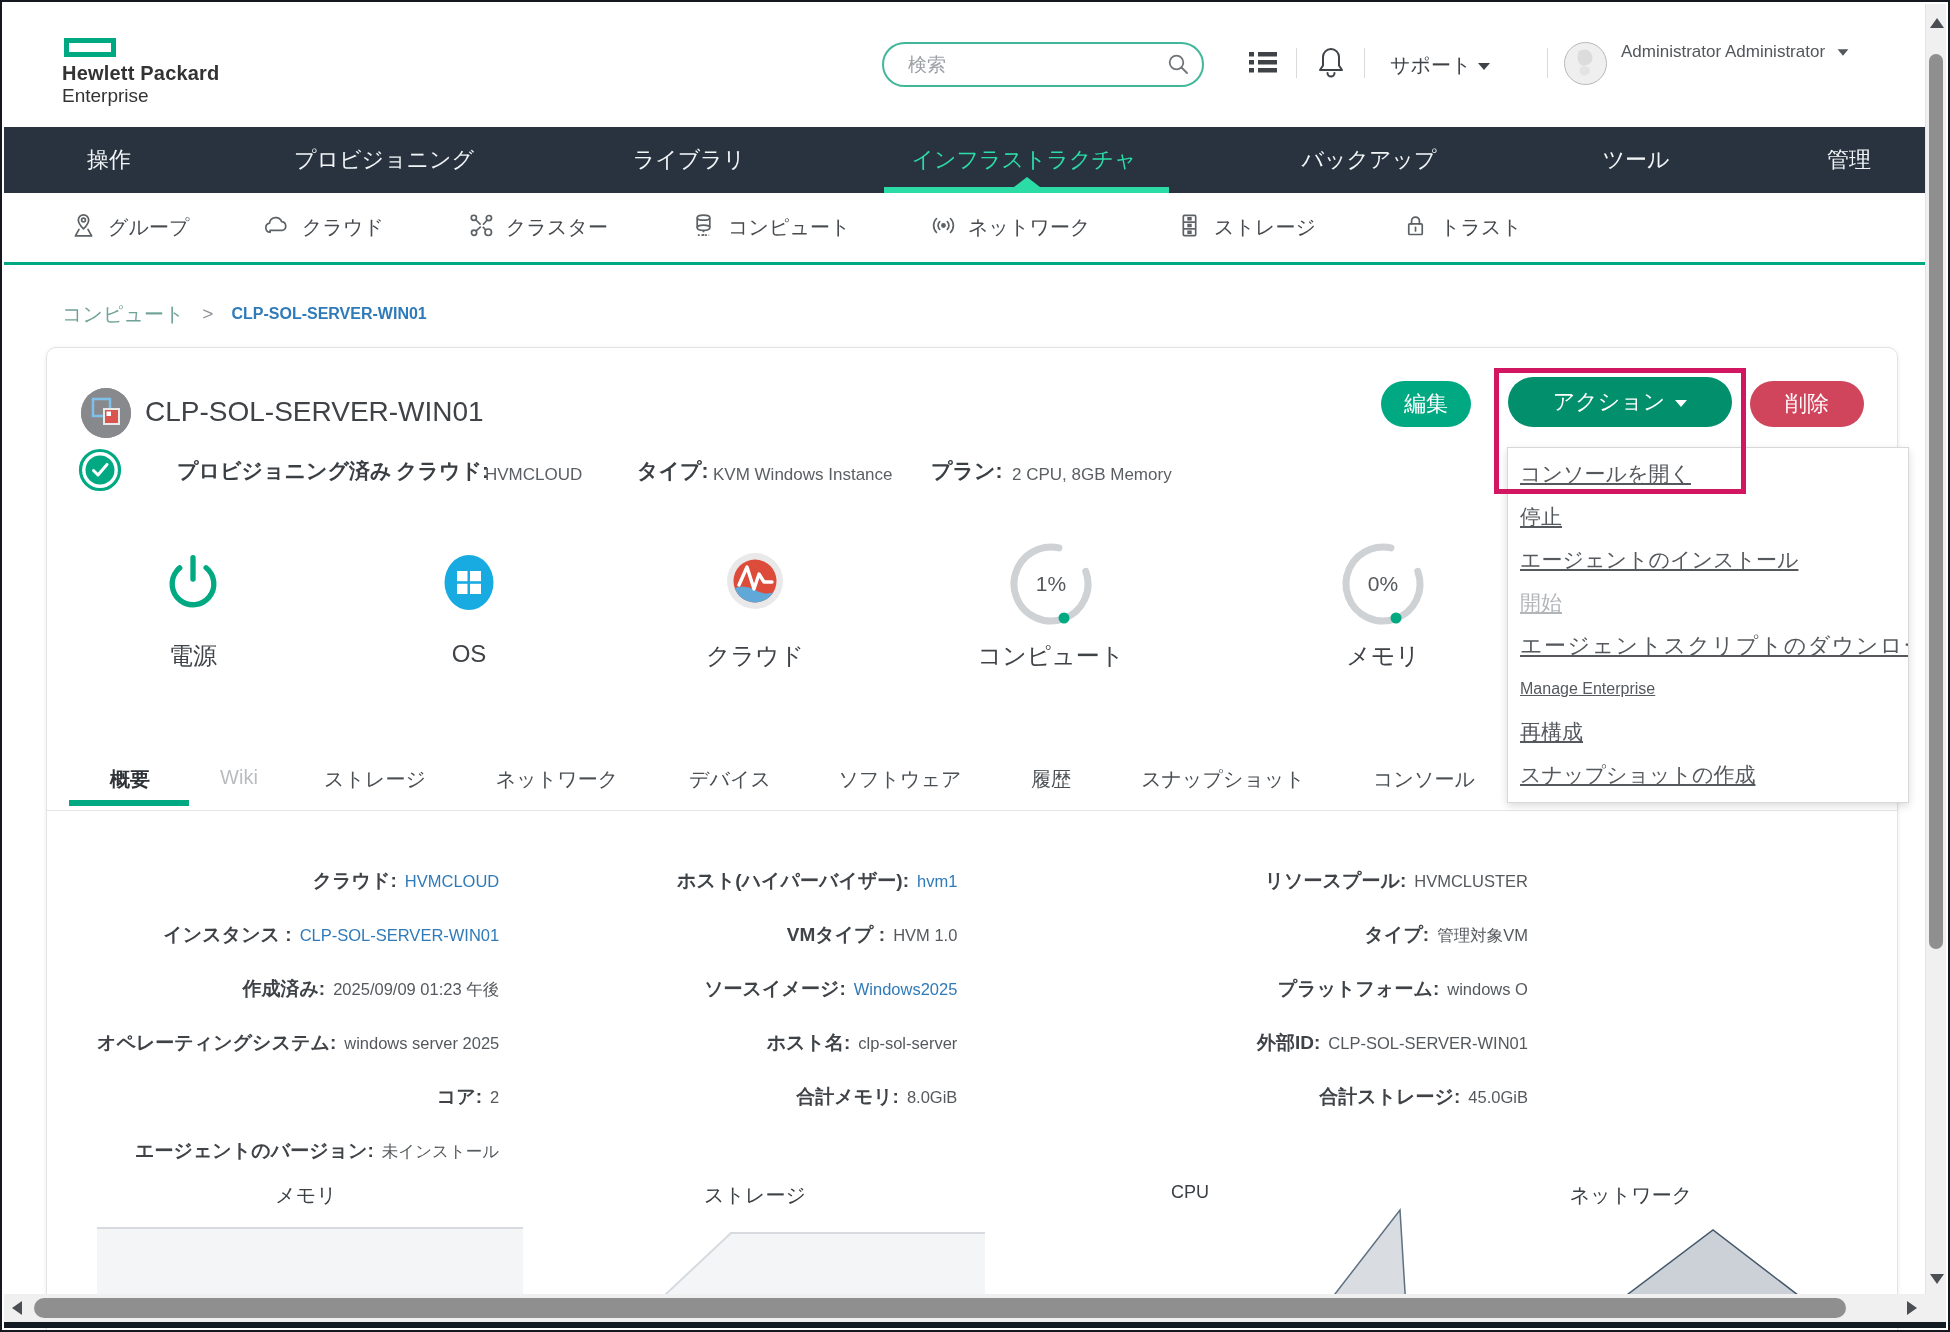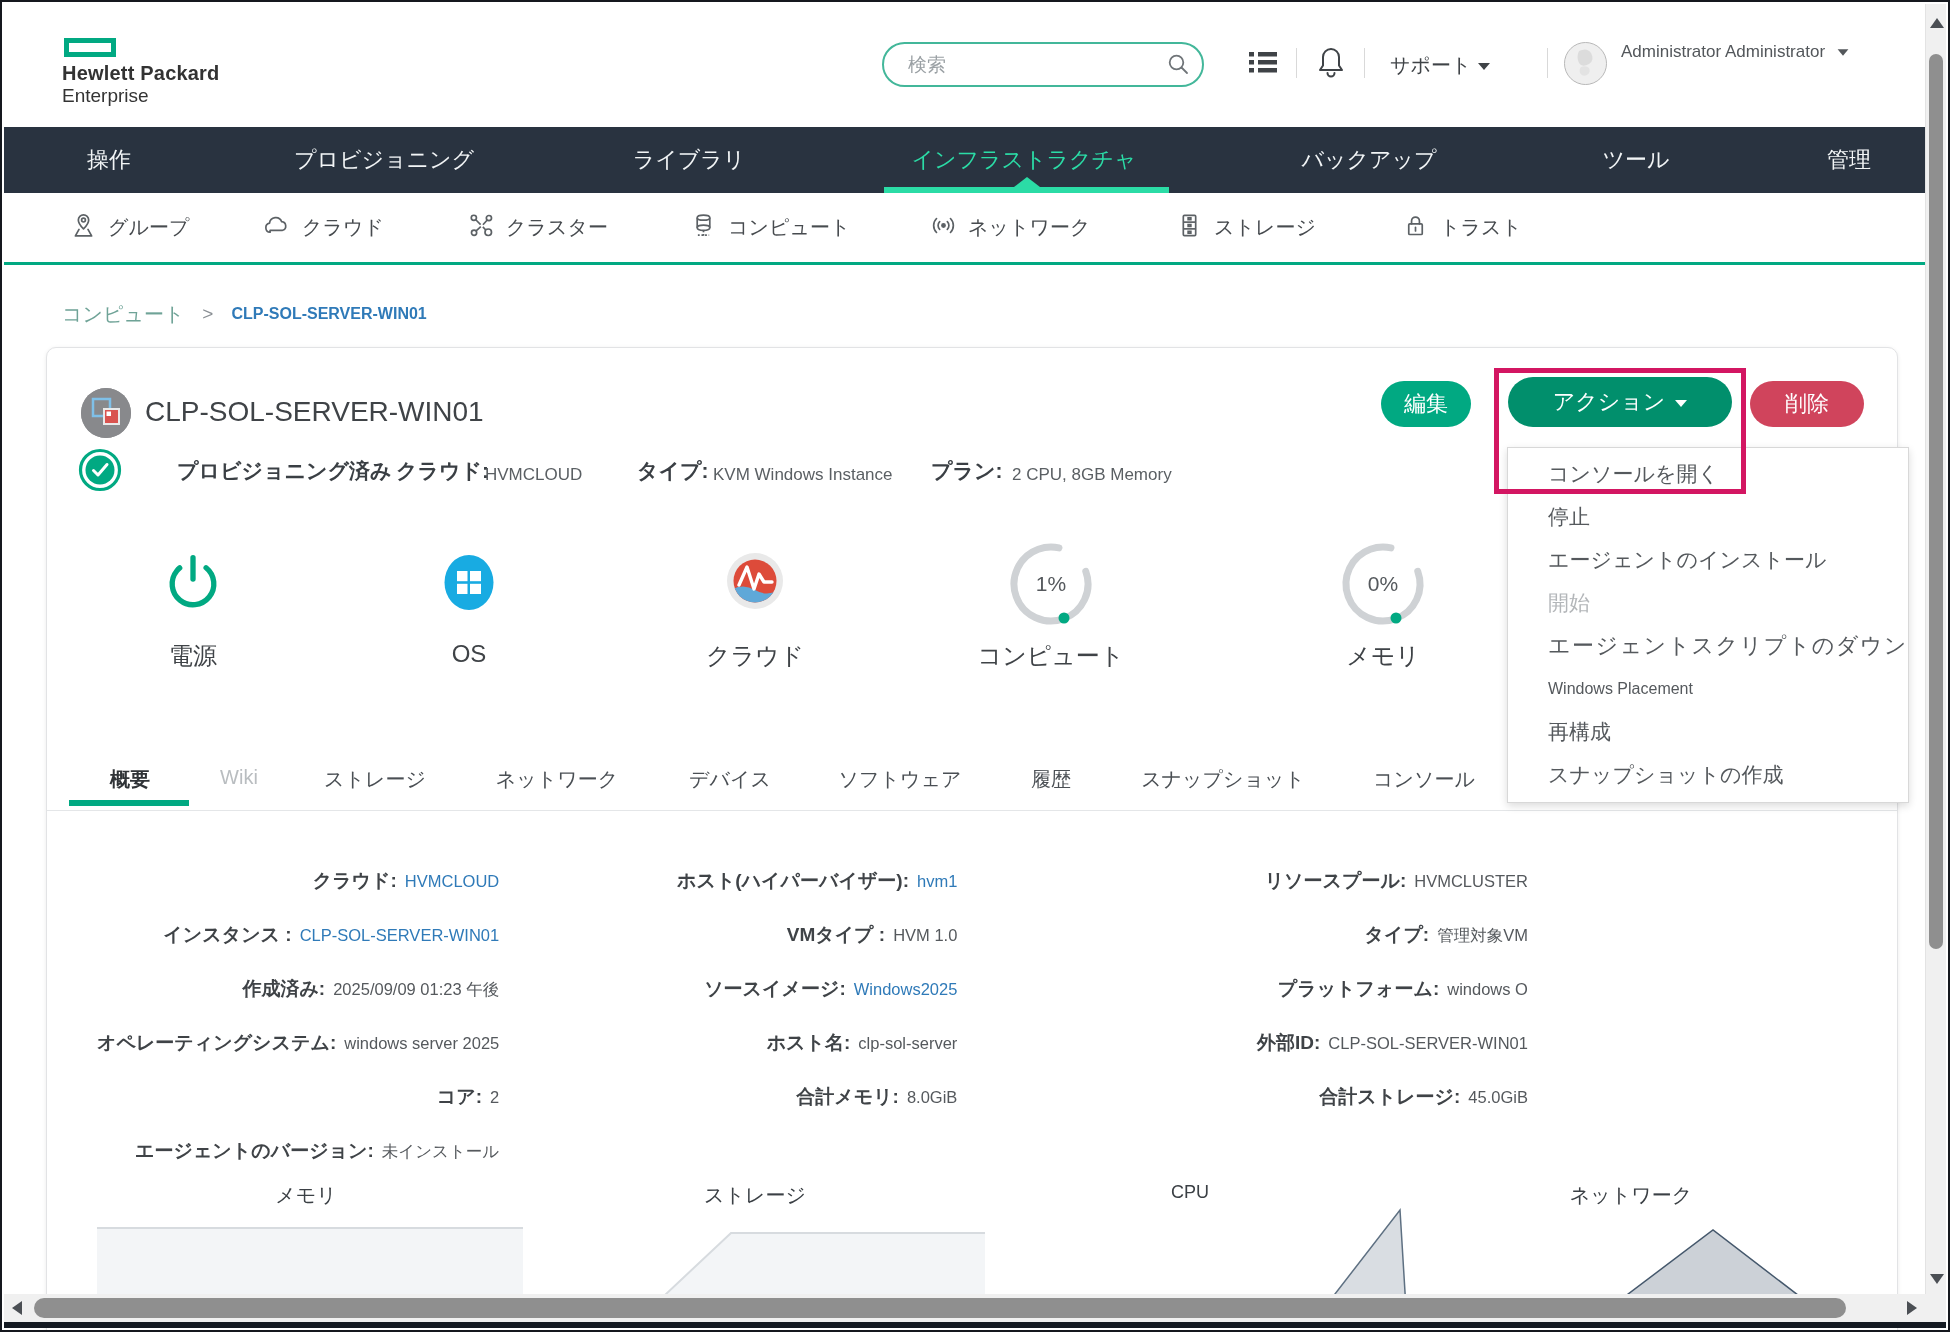--- a/index.html
+++ b/index.html
@@ -74,21 +74,21 @@
   .dlabel { font-size:19px; font-weight:600; color:#3f4347; }
   .dvalue { font-size:16.5px; color:#55595d; margin-left:8px; }
   .dvalue.link { color:#2F7AB8; cursor:pointer; }
 
   .chart-title { position:absolute; transform:translateX(-50%); top:834px; font-size:20px; color:#3b4045; white-space:nowrap; }
   .chart-shape { position:absolute; }
   .mem-rect { left:50px; top:879px; width:426px; height:100px; background:#f3f5f7; border-top:2px solid #d7dbdf; }
 
   
   .menu { position:absolute; left:1505px; top:445px; width:402px; background:#fff; border:1px solid #d8d8d8; box-shadow:0 3px 8px rgba(0,0,0,.14); z-index:20; padding:4px 0 6px 0; }
-  .menu-item { height:43px; line-height:43px; padding-left:40px; font-size:21px; color:#55595d; cursor:pointer; white-space:nowrap; overflow:hidden; }
+  .menu-item { height:43px; line-height:43px; padding-left:12px; font-size:21px; color:#55595d; cursor:pointer; white-space:nowrap; overflow:hidden;text-decoration:underline; }
   .menu-item.disabled { color:#b3b6b9; cursor:default; }
   .menu-item.small { font-size:16px; }
   .menu-item.long { font-size:22px; letter-spacing:1.5px; }
 
   .hl-box { position:absolute; left:1492px; top:366px; width:252px; height:126px; border:5px solid #D31662; z-index:30; pointer-events:none; }
 
   
   .vsb { position:absolute; right:2px; top:2px; width:21px; height:1294px; background:#f0f0f0; border-left:1px solid #e3e3e3; z-index:40; }
   .vsb-thumb { position:absolute; left:3px; top:50px; width:14px; height:895px; background:#8f8f8f; border-radius:7px; cursor:pointer; }
   .tri-up { position:absolute; left:4px; top:14px; width:0; height:0; border-left:7px solid transparent; border-right:7px solid transparent; border-bottom:10px solid #4b4f54; cursor:pointer;}
@@ -383,21 +383,21 @@
         <polygon points="94,104 220,9 344,104" fill="#ccd1d7" stroke="#45586c" stroke-width="1.5"></polygon>
       </svg>
   </div>
 
   <div class="menu">
     <div class="menu-item">コンソールを開く</div>
     <div class="menu-item">停止</div>
     <div class="menu-item">エージェントのインストール</div>
     <div class="menu-item disabled">開始</div>
     <div class="menu-item long">エージェントスクリプトのダウンロード</div>
-    <div class="menu-item small">Windows Placement</div>
+    <div class="menu-item small">Manage Enterprise</div>
     <div class="menu-item">再構成</div>
     <div class="menu-item">スナップショットの作成</div>
   </div>
 
   <div class="hl-box"></div>
 
   <div class="vsb">
     <span class="tri-up"></span>
     <span class="vsb-thumb"></span>
     <span class="tri-dn"></span>

